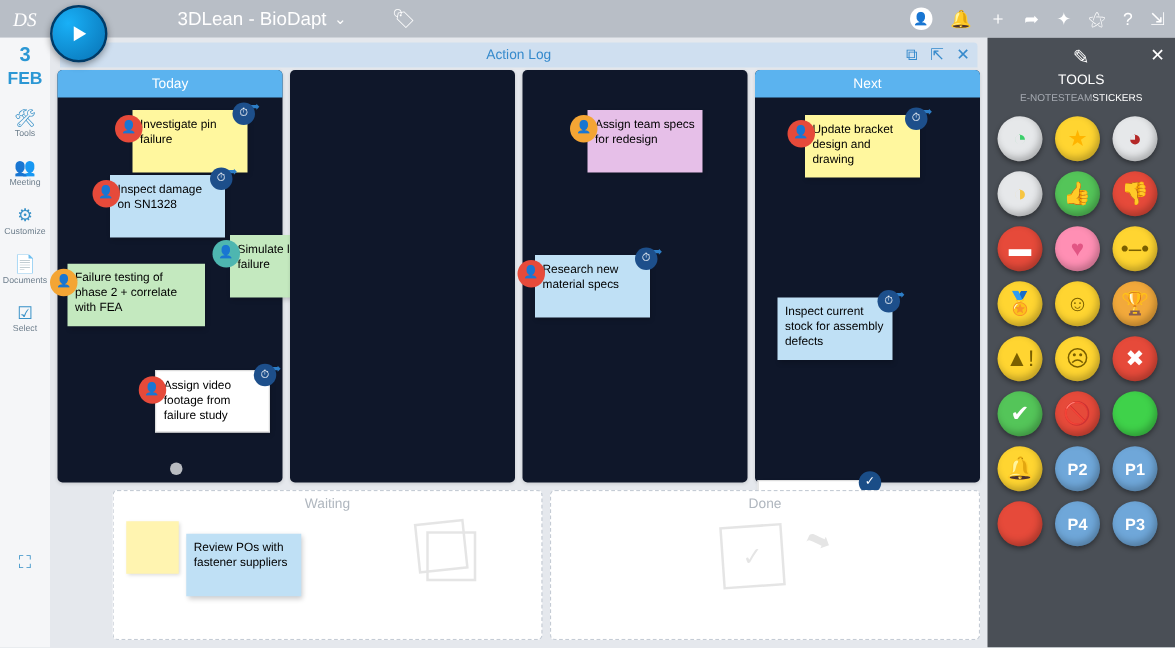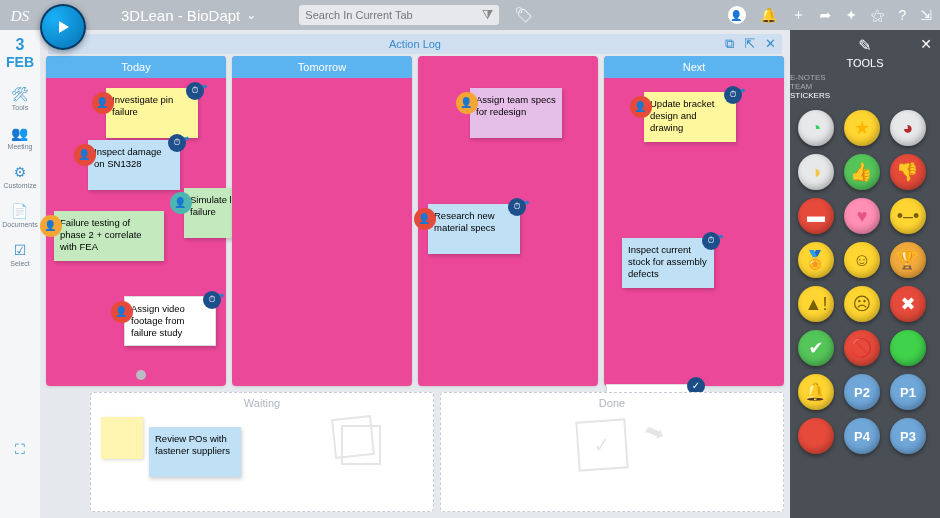--- a/index.html
+++ b/index.html
@@ -1,19 +1,19 @@
 <!DOCTYPE html>
 <html><head>
 <meta charset="utf-8">
 <style>
 * { box-sizing: border-box; margin: 0; padding: 0; }
 body { font-family: Arial, sans-serif; font-size: 11px; background: #e5e8ed; width: 940px; height: 518px; overflow: hidden; position: relative; }
 
 
-.topbar { height: 30px; background: #b8bec6; display: flex; align-items: center; padding: 0 8px; gap: 3px; position: relative; z-index: 20; }
+.topbar { height: 30px; background: #b8bec6; display: flex; align-items: center; padding: 0 8px; gap: 24px; position: relative; z-index: 20; }
 .brand { width: 30px; height: 28px; display:flex; align-items:center; justify-content:center; }
 .brand svg { width: 28px; height: 28px; }
 .play-badge { position: absolute; left: 40px; top: 4px; width: 46px; height: 46px; border-radius: 50%; background: radial-gradient(circle at 30% 30%, #19b0f7, #0872b4); border: 2px solid #003a66; display:flex; align-items:center; justify-content:center; color:#fff; font-size:10px; z-index:30; box-shadow: 0 2px 6px rgba(0,0,0,.4);}
 .play-badge span.tri { width:0;height:0;border-top:6px solid transparent;border-bottom:6px solid transparent;border-left:10px solid #fff; margin-left:2px;}
 .title { color:#fff; font-size:15px; margin-left: 80px; display:flex; align-items:center; gap:6px;}
 .search-wrap { margin-left: 40px; display:flex; align-items:center; background:#e6e8ec; border-radius:3px; height:20px; width:200px; padding: 0 6px; }
 .search-wrap input { border:none; background:transparent; outline:none; font-size:11px; flex:1; color:#555; }
 .search-wrap .funnel { color:#888; font-size:13px; }
 .tag-icon { margin-left: 12px; color:#fff; font-size:15px; }
 .topright { margin-left:auto; display:flex; gap:14px; align-items:center; color:#fff; font-size:14px;}
@@ -27,21 +27,21 @@
 .leftbar .sideitem { margin-top:14px; display:flex; flex-direction:column; align-items:center; gap:2px; color:#3a92c8; cursor:pointer; }
 .leftbar .sideitem .ic { font-size:14px; }
 .leftbar .sideitem .lbl { font-size:7px; color:#6d7e8c; }
 .leftbar .expand-icon { margin-top:auto; margin-bottom:60px; color:#3a92c8; font-size:14px;}
 
 
 .board { position:absolute; left:40px; top:30px; right:150px; bottom:0; padding:4px 6px; }
 .board-title-bar { height:20px; background:#cfdff0; border-radius:3px 3px 0 0; display:flex; align-items:center; justify-content:center; color:#368acc; font-size:11px; position:relative; margin:0 2px;}
 .board-title-bar .close { position:absolute; right:6px; color:#368acc; font-size:13px; display:flex; gap:10px;}
 .lanes { display:flex; gap:6px; height:330px; margin-top:2px;}
-.lane { flex:1; background:#ec4899; border-radius:4px; box-shadow: 0 1px 3px rgba(0,0,0,.12); position:relative; overflow:visible;}
+.lane { flex:1; background:#0f172a; border-radius:4px; box-shadow: 0 1px 3px rgba(0,0,0,.12); position:relative; overflow:visible;}
 .lane-header { height:22px; background:#5bb3ef; color:#fff; display:flex; align-items:center; justify-content:center; border-radius:4px 4px 0 0; font-size:11px;}
 .lane-body { position:relative; height:308px;}
 
 .bottom-lanes { display:flex; gap:6px; height:120px; margin-top:6px;margin-left:44px;}
 .blane { flex:1; background:#fff; border:1px dashed #c5ccd5; border-radius:4px; position:relative;}
 .blane-header { text-align:center; color:#b0b7bf; font-size:11px; padding-top:4px;}
 
 
 .note { position:absolute; width:92px; min-height:50px; padding:6px 6px; font-size:9.5px; line-height:1.25; box-shadow: 1px 2px 4px rgba(0,0,0,.2); }
 .note.yellow { background:#fff79e; }
@@ -62,21 +62,21 @@
 .done-ph .arr { position:absolute; right:-18px; top:-2px; font-size:24px; color:#999; transform:rotate(25deg);}
 
 
 .check-round { position:absolute; width:18px; height:18px; border-radius:50%; background:#1a4d87; color:#fff; display:flex;align-items:center;justify-content:center; font-size:10px;}
 
 
 .toolpanel { position:absolute; right:0; top:30px; width:150px; height:488px; background:#4a4f56; color:#fff; }
 .toolpanel .hdr { display:flex; align-items:center; justify-content:center; padding:6px 0 2px; gap:4px; position:relative;}
 .toolpanel .hdr .x { position:absolute; right:8px; top:6px; color:#fff; font-size:14px;}
 .toolpanel .hdr .ic { font-size:16px;}
-.toolpanel .tabs { display:flex; justify-content:center; font-size:8px; color:#a6abb2; padding:4px 0 4px;flex-direction:column;}
+.toolpanel .tabs { display:flex; justify-content:center; font-size:8px; color:#a6abb2; padding:4px 0 4px;}
 .toolpanel .tabs span.active { color:#fff;}
 .stickergrid { display:grid; grid-template-columns: repeat(3, 1fr); gap:8px 4px; padding: 6px 8px;}
 .sticker { width:36px; height:36px; border-radius:50%; display:flex; align-items:center; justify-content:center; font-size:18px; box-shadow: inset -2px -3px 6px rgba(0,0,0,.25), 0 2px 4px rgba(0,0,0,.4); cursor:pointer;}
 .s-timer1 { background:#e6e8ea; color:#3bcf6a;}
 .s-star { background:#ffd531; color:#ffb400;}
 .s-timer-red { background:#e6e8ea; color:#b42828; position:relative;}
 .s-moon { background:#e6e8ea; color:#f6c542;}
 .s-thumbup { background:#54c559; color:#2f8a34;}
 .s-thumbdown { background:#e64a3a; color:#a82a1f;}
 .s-stop { background:#e64a3a; color:#fff;}
@@ -107,24 +107,20 @@
         <text x="2" y="28" font-size="22" fill="#fff" font-family="serif" font-style="italic">DS</text>
       </svg>
   </div>
   <div class="play-badge">
       <span class="tri"></span>
     </div>
   <div class="title">
     <span>3DLean - BioDapt</span>
     <span class="chev">⌄</span>
   </div>
-  <div class="search-wrap">
-    <input placeholder="Search In Current Tab" style="">
-    <span class="funnel">⧩</span>
-  </div>
   <span class="tag-icon">🏷</span>
   <div class="topright">
     <span class="avatar-sm">👤</span>
     <span>🔔</span>
     <span>＋</span>
     <span>➦</span>
     <span>✦</span>
     <span>⚝</span>
     <span>?</span>
     <span>⇲</span>
@@ -176,21 +172,20 @@
       <div class="lane-body" id="lane-today">
           <div class="note yellow" style="top: 10px; left: 60px;"><span class="avatar red">👤</span><span class="arrow-out">➦</span><span class="clock-badge">⏱</span><span>Investigate pin failure</span></div>
           <div class="note blue" style="top: 62px; left: 42px;"><span class="avatar red">👤</span><span class="arrow-out">➦</span><span class="clock-badge">⏱</span><span>Inspect damage on SN1328</span></div>
           <div class="note green" style="top: 110px; left: 138px;"><span class="avatar teal">👤</span><span class="arrow-out">➦</span><span class="clock-badge">⏱</span><span>Simulate last field failure</span></div>
           <div class="note green" style="width: 110px; top: 133px; left: 8px;"><span class="avatar orange">👤</span><span>Failure testing of phase 2 + correlate with FEA</span></div>
           <div class="note white" style="top: 218px; left: 78px;"><span class="avatar red">👤</span><span class="arrow-out">➦</span><span class="clock-badge">⏱</span><span>Assign video footage from failure study</span></div>
         </div>
       <div style="position:absolute;left:50%;bottom:6px;width:10px;height:10px;border-radius:50%;background:#b9bcc1;"></div>
     </div>
     <div class="lane">
-      <div class="lane-header">Tomorrow</div>
       <div class="lane-body"></div>
     </div>
     <div class="lane">
       <div class="lane-body" id="lane-thisweek">
           <div class="note pink" style="top: 32px; left: 52px;"><span class="avatar orange">👤</span><span>Assign team specs for redesign</span></div>
           <div class="note blue" style="top: 148px; left: 10px;"><span class="avatar red">👤</span><span class="arrow-out">➦</span><span class="clock-badge">⏱</span><span>Research new material specs</span></div>
         </div>
     </div>
     <div class="lane" style="overflow:visible;">
       <div class="lane-header">Next</div>

